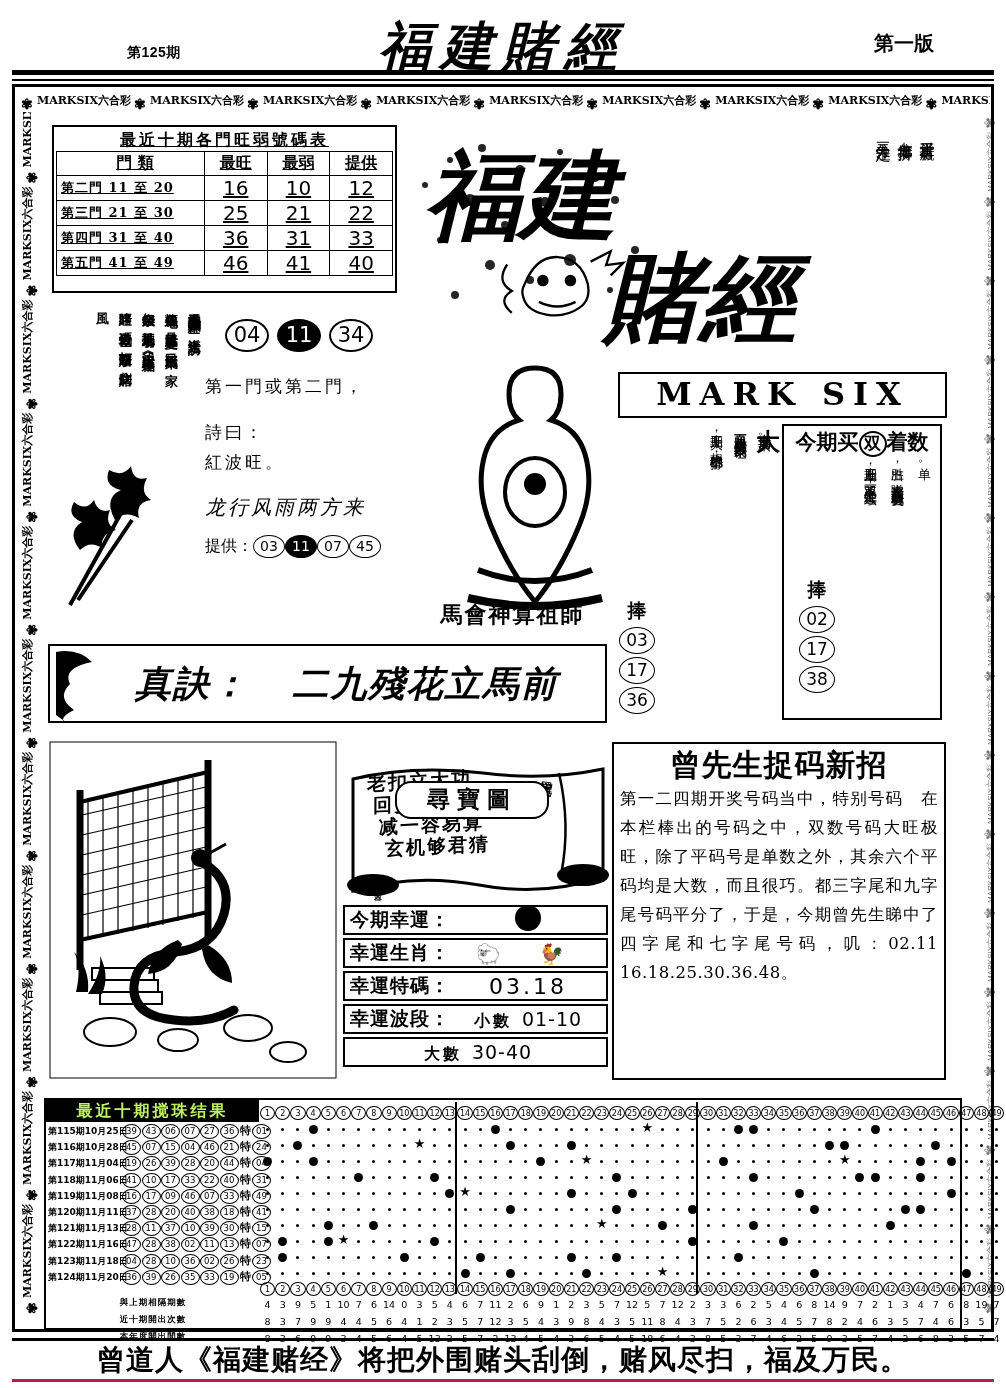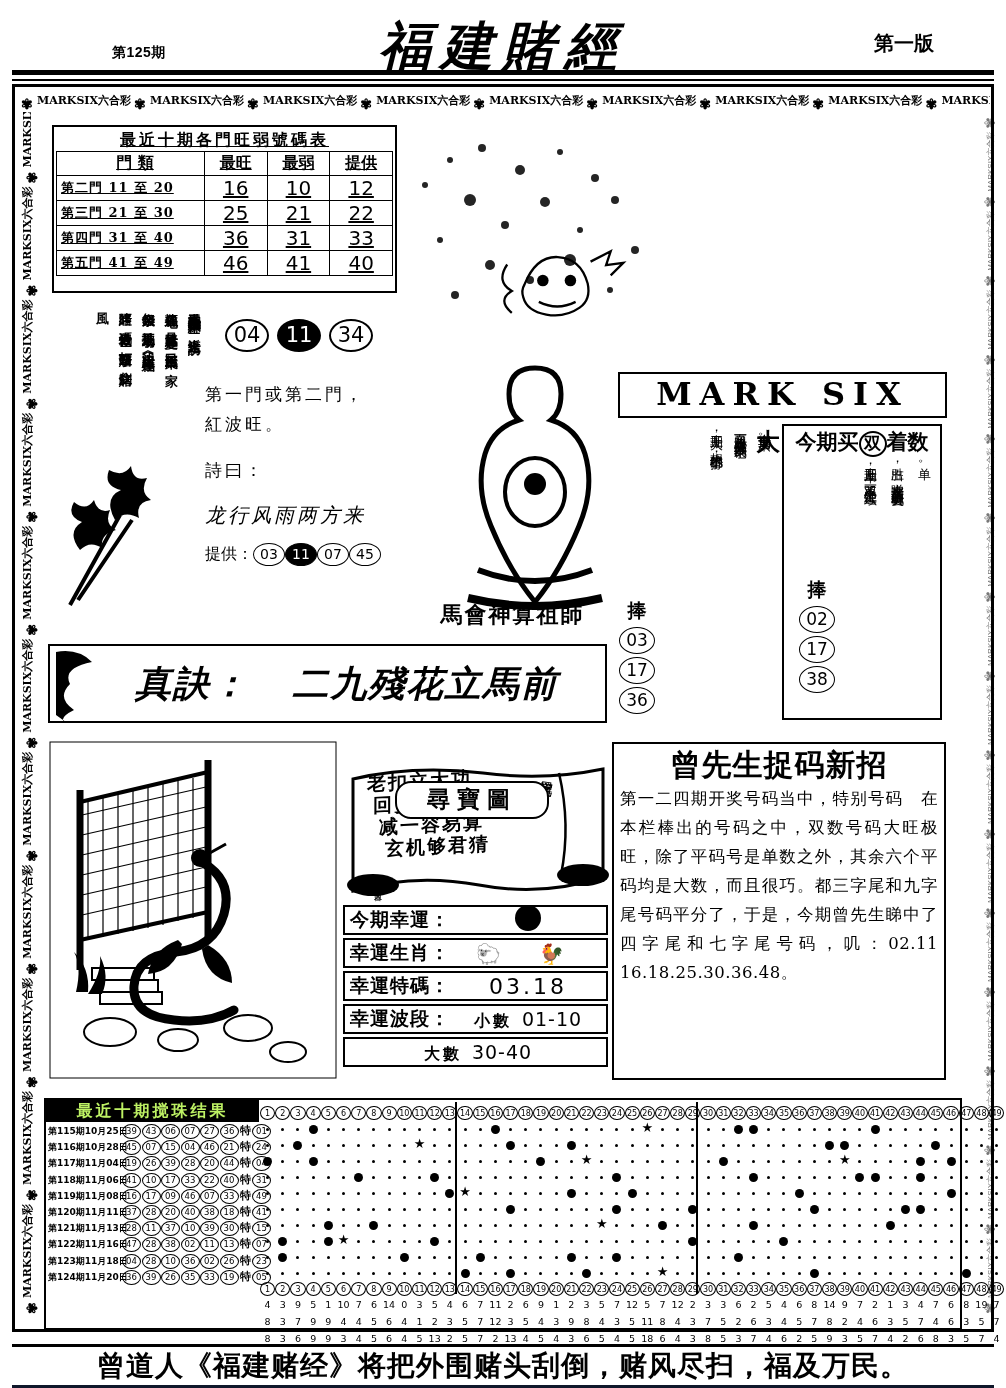--- a/index.html
+++ b/index.html
@@ -1,21 +1,21 @@
 <!DOCTYPE html>
 <html><head>
 <meta charset="utf-8">
 <style>
   html,body{margin:0;padding:0;background:#fff;}
   body{width:1006px;height:1388px;font-family:"Liberation Sans","DejaVu Sans",sans-serif;color:#000;overflow:hidden;}
   .page{position:relative;width:1006px;height:1388px;background:#fff;}
 
   
   .hdr{position:absolute;left:0;top:0;width:1006px;height:78px;}
-  .hdr-issue{position:absolute;left:112px;top:44px;font-size:14px;font-weight:bold;letter-spacing:.5px;}
+  .hdr-issue{position:absolute;left:127px;top:44px;font-size:14px;font-weight:bold;letter-spacing:.5px;}
   .hdr-title{position:absolute;left:0;top:12px;width:1006px;text-align:center;font-family:"DejaVu Serif",serif;
              font-size:52px;font-weight:bold;letter-spacing:10px;font-style:italic;}
   .hdr-ver{position:absolute;right:72px;top:30px;font-size:20px;font-weight:bold;}
   .rule-thick{position:absolute;left:12px;width:982px;background:#000;}
 
   
   .strip{position:absolute;overflow:hidden;white-space:nowrap;font-size:11px;font-weight:bold;
          font-family:"DejaVu Serif",serif;}
   .strip-top{left:18px;top:90px;width:972px;height:22px;line-height:22px;}
   .strip-top span{letter-spacing:0px;}
@@ -50,21 +50,21 @@
   .vcol{position:absolute;top:0;width:15px;writing-mode:vertical-rl;text-orientation:upright;
         font-size:13px;font-weight:bold;line-height:15px;letter-spacing:1px;font-family:"DejaVu Serif",serif;}
 
   
   .spec{position:absolute;left:205px;top:305px;width:215px;}
   .spec-t{font-size:22px;font-weight:bold;font-family:"DejaVu Serif",serif;letter-spacing:2px;}
   .balls{margin:14px 0 4px 20px;}
   .ball{display:inline-block;width:40px;height:29px;line-height:29px;border:2px solid #000;border-radius:50%;
         text-align:center;font-size:21px;font-family:"DejaVu Sans",sans-serif;margin-right:8px;}
   .ball.fill{background:#000;color:#fff;}
-  .spec-l{font-size:17px;font-family:"DejaVu Serif",serif;margin-top:28px;letter-spacing:3px;line-height:28px;}
+  .spec-l{font-size:17px;font-family:"DejaVu Serif",serif;margin-top:20px;letter-spacing:3px;line-height:28px;}
   .poem{font-size:20px;font-family:"DejaVu Serif",serif;letter-spacing:3px;margin-top:18px;font-style:italic;}
   .prov{margin-top:14px;font-size:16px;font-family:"DejaVu Serif",serif;white-space:nowrap;}
   .sball{display:inline-block;width:30px;height:21px;line-height:21px;border:1.5px solid #000;border-radius:50%;
          text-align:center;font-size:14px;font-family:"DejaVu Sans",sans-serif;}
   .sball.fill{background:#000;color:#fff;}
 
   
   .art-head{position:absolute;left:408px;top:118px;width:235px;height:200px;}
   .art-buddha{position:absolute;left:450px;top:360px;width:170px;height:250px;}
   .artcap{position:absolute;left:405px;top:600px;width:215px;text-align:center;font-size:22px;font-weight:bold;
@@ -164,22 +164,22 @@
   .pt-star{font-size:13px;line-height:16px;}
   .vdiv{position:absolute;top:0;bottom:0;width:2px;background:#000;}
   .statrows{position:absolute;left:0;top:194px;width:100%;}
   .srow{height:17px;white-space:nowrap;}
   .sc{display:inline-block;width:15.2px;text-align:center;font-size:9.5px;font-family:"DejaVu Sans",sans-serif;}
   .statlbl{position:absolute;left:2px;top:194px;width:210px;}
   .slbl{height:17px;font-size:8.5px;font-weight:bold;text-align:center;line-height:17px;letter-spacing:1px;
         font-family:"DejaVu Serif",serif;}
 
   
-  .footer{position:absolute;left:12px;bottom:0;width:982px;height:44px;border-top:3px solid #000;
-          border-bottom:3px solid #0f172a;box-sizing:border-box;}
+  .footer{position:absolute;left:12px;bottom:6px;width:982px;height:44px;border-top:3px solid #000;
+          border-bottom:3px solid #be185d;box-sizing:border-box;}
   .footer-t{font-size:28px;font-weight:bold;text-align:center;line-height:38px;letter-spacing:1px;
             font-family:"DejaVu Serif",serif;}
   svg{display:block;}
 </style>
 </head>
 <body>
 
 <div class="page">
 
   <div class="hdr">
@@ -250,28 +250,37 @@
     </div>
   <svg class="art-brush" style="position:absolute;left:60px;top:420px;width:95px;height:190px;" viewBox="0 0 95 190">
     <path d="M10 185 L60 95 M18 180 L72 100" stroke="#000" stroke-width="4" fill="none"></path>
     <path d="M55 100 q-12 -22 6 -30 q-18 -4 -12 -20 q14 8 22 -4 q2 16 16 12 q-8 14 4 22 q-16 2 -12 18 q-14 -8 -24 2z" fill="#000"></path>
     <path d="M20 130 q-14 -18 2 -28 q-16 -6 -8 -20 q12 10 20 -2 q4 14 16 10 q-6 14 6 20 q-16 4 -14 18 q-12 -8 -22 2z" fill="#000"></path>
   </svg>
 
   <div class="spec">
     <div class="balls" id="specBalls"><span class="ball">04</span><span class="ball fill">11</span><span class="ball">34</span></div>
     <div class="spec-l">第一門或第二門，</div>
+    <div class="spec-l" style="margin-top:18px;">詩曰：</div>
     <div class="spec-l" style="margin-top:2px;">紅波旺。</div>
-    <div class="spec-l" style="margin-top:18px;">詩曰：</div>
     <div class="poem">龙行风雨两方来</div>
     <div class="prov">
       <span>提供：</span><span id="provBalls"><span class="sball">03</span><span class="sball fill">11</span><span class="sball">07</span><span class="sball">45</span></span>
     </div>
   </div>
 
+  <div class="bigtitle">
+    <div class="bt1"><span>福</span><span>建</span></div>
+    <div class="bt2"><span>賭</span><span>經</span></div>
+    <div class="motto" id="mottoCols">
+        <div class="vcol " style="right: 0px;">爱拼正有赢</div>
+        <div class="vcol " style="right: 22px;">七分靠搏拼</div>
+        <div class="vcol " style="right: 44px;">三分天注定</div>
+      </div>
+  </div>
   <svg style="position:absolute;left:410px;top:130px;width:250px;height:195px;opacity:.85;" viewBox="0 0 250 195">
     <g fill="#000">
       <circle cx="40" cy="30" r="3"></circle>
         <circle cx="72" cy="18" r="4"></circle>
         <circle cx="110" cy="40" r="5"></circle>
       <circle cx="150" cy="22" r="3"></circle>
         <circle cx="185" cy="48" r="4"></circle>
         <circle cx="60" cy="70" r="6"></circle>
       <circle cx="95" cy="95" r="4"></circle>
         <circle cx="135" cy="72" r="5"></circle>
@@ -438,20 +447,25 @@
         <div class="draw"><span class="d-lbl">第116期10月28日</span><span class="nb">45</span><span class="nb">07</span><span class="nb">15</span><span class="nb">04</span><span class="nb">46</span><span class="nb">21</span><span class="te">特</span><span class="nb">24</span></div>
         <div class="draw"><span class="d-lbl">第117期11月04日</span><span class="nb">19</span><span class="nb">26</span><span class="nb">39</span><span class="nb">28</span><span class="nb">20</span><span class="nb">44</span><span class="te">特</span><span class="nb">04</span></div>
         <div class="draw"><span class="d-lbl">第118期11月06日</span><span class="nb">41</span><span class="nb">10</span><span class="nb">17</span><span class="nb">33</span><span class="nb">22</span><span class="nb">40</span><span class="te">特</span><span class="nb">31</span></div>
         <div class="draw"><span class="d-lbl">第119期11月08日</span><span class="nb">16</span><span class="nb">17</span><span class="nb">09</span><span class="nb">46</span><span class="nb">07</span><span class="nb">33</span><span class="te">特</span><span class="nb">49</span></div>
         <div class="draw"><span class="d-lbl">第120期11月11日</span><span class="nb">37</span><span class="nb">28</span><span class="nb">20</span><span class="nb">40</span><span class="nb">38</span><span class="nb">18</span><span class="te">特</span><span class="nb">41</span></div>
         <div class="draw"><span class="d-lbl">第121期11月13日</span><span class="nb">28</span><span class="nb">11</span><span class="nb">37</span><span class="nb">10</span><span class="nb">39</span><span class="nb">30</span><span class="te">特</span><span class="nb">15</span></div>
         <div class="draw"><span class="d-lbl">第122期11月16日</span><span class="nb">47</span><span class="nb">28</span><span class="nb">38</span><span class="nb">02</span><span class="nb">11</span><span class="nb">13</span><span class="te">特</span><span class="nb">07</span></div>
         <div class="draw"><span class="d-lbl">第123期11月18日</span><span class="nb">04</span><span class="nb">28</span><span class="nb">10</span><span class="nb">36</span><span class="nb">02</span><span class="nb">26</span><span class="te">特</span><span class="nb">23</span></div>
         <div class="draw"><span class="d-lbl">第124期11月20日</span><span class="nb">36</span><span class="nb">39</span><span class="nb">26</span><span class="nb">35</span><span class="nb">33</span><span class="nb">19</span><span class="te">特</span><span class="nb">05</span></div>
       </div>
+    <div class="statlbl" id="statLbl">
+        <div class="slbl">與上期相隔期數</div>
+        <div class="slbl">近十期開出次數</div>
+        <div class="slbl">本年度開出間數</div>
+      </div>
     <div class="grid">
       <div class="gridhdr" id="gridHdr"><span class="gnum">1</span><span class="gnum">2</span><span class="gnum">3</span><span class="gnum">4</span><span class="gnum">5</span><span class="gnum">6</span><span class="gnum">7</span><span class="gnum">8</span><span class="gnum">9</span><span class="gnum">10</span><span class="gnum">11</span><span class="gnum">12</span><span class="gnum">13</span><span class="gnum">14</span><span class="gnum">15</span><span class="gnum">16</span><span class="gnum">17</span><span class="gnum">18</span><span class="gnum">19</span><span class="gnum">20</span><span class="gnum">21</span><span class="gnum">22</span><span class="gnum">23</span><span class="gnum">24</span><span class="gnum">25</span><span class="gnum">26</span><span class="gnum">27</span><span class="gnum">28</span><span class="gnum">29</span><span class="gnum">30</span><span class="gnum">31</span><span class="gnum">32</span><span class="gnum">33</span><span class="gnum">34</span><span class="gnum">35</span><span class="gnum">36</span><span class="gnum">37</span><span class="gnum">38</span><span class="gnum">39</span><span class="gnum">40</span><span class="gnum">41</span><span class="gnum">42</span><span class="gnum">43</span><span class="gnum">44</span><span class="gnum">45</span><span class="gnum">46</span><span class="gnum">47</span><span class="gnum">48</span><span class="gnum">49</span></div>
       <div class="gbody" id="gridBody">
           <div class="grow"><span class="gc"><span class="pt-s"></span></span><span class="gc"><span class="pt-s"></span></span><span class="gc"><span class="pt-s"></span></span><span class="gc"><span class="pt-b"></span></span><span class="gc"><span class="pt-s"></span></span><span class="gc"><span class="pt-s"></span></span><span class="gc"><span class="pt-s"></span></span><span class="gc"><span class="pt-s"></span></span><span class="gc"><span class="pt-s"></span></span><span class="gc"><span class="pt-s"></span></span><span class="gc"><span class="pt-s"></span></span><span class="gc"><span class="pt-s"></span></span><span class="gc"><span class="pt-s"></span></span><span class="gc"><span class="pt-s"></span></span><span class="gc"><span class="pt-s"></span></span><span class="gc"><span class="pt-b"></span></span><span class="gc"><span class="pt-s"></span></span><span class="gc"><span class="pt-s"></span></span><span class="gc"><span class="pt-s"></span></span><span class="gc"><span class="pt-s"></span></span><span class="gc"><span class="pt-s"></span></span><span class="gc"><span class="pt-s"></span></span><span class="gc"><span class="pt-s"></span></span><span class="gc"><span class="pt-s"></span></span><span class="gc"><span class="pt-s"></span></span><span class="gc"><span class="pt-star">★</span></span><span class="gc"><span class="pt-s"></span></span><span class="gc"><span class="pt-s"></span></span><span class="gc"><span class="pt-s"></span></span><span class="gc"><span class="pt-s"></span></span><span class="gc"><span class="pt-s"></span></span><span class="gc"><span class="pt-b"></span></span><span class="gc"><span class="pt-b"></span></span><span class="gc"><span class="pt-s"></span></span><span class="gc"><span class="pt-s"></span></span><span class="gc"><span class="pt-s"></span></span><span class="gc"><span class="pt-s"></span></span><span class="gc"><span class="pt-s"></span></span><span class="gc"><span class="pt-s"></span></span><span class="gc"><span class="pt-s"></span></span><span class="gc"><span class="pt-b"></span></span><span class="gc"><span class="pt-s"></span></span><span class="gc"><span class="pt-s"></span></span><span class="gc"><span class="pt-s"></span></span><span class="gc"><span class="pt-s"></span></span><span class="gc"><span class="pt-s"></span></span><span class="gc"><span class="pt-s"></span></span><span class="gc"><span class="pt-s"></span></span><span class="gc"><span class="pt-s"></span></span></div>
           <div class="grow"><span class="gc"><span class="pt-s"></span></span><span class="gc"><span class="pt-s"></span></span><span class="gc"><span class="pt-b"></span></span><span class="gc"><span class="pt-s"></span></span><span class="gc"><span class="pt-s"></span></span><span class="gc"><span class="pt-s"></span></span><span class="gc"><span class="pt-s"></span></span><span class="gc"><span class="pt-s"></span></span><span class="gc"><span class="pt-s"></span></span><span class="gc"><span class="pt-s"></span></span><span class="gc"><span class="pt-star">★</span></span><span class="gc"><span class="pt-s"></span></span><span class="gc"><span class="pt-s"></span></span><span class="gc"><span class="pt-s"></span></span><span class="gc"><span class="pt-s"></span></span><span class="gc"><span class="pt-s"></span></span><span class="gc"><span class="pt-b"></span></span><span class="gc"><span class="pt-s"></span></span><span class="gc"><span class="pt-s"></span></span><span class="gc"><span class="pt-s"></span></span><span class="gc"><span class="pt-b"></span></span><span class="gc"><span class="pt-s"></span></span><span class="gc"><span class="pt-s"></span></span><span class="gc"><span class="pt-s"></span></span><span class="gc"><span class="pt-s"></span></span><span class="gc"><span class="pt-s"></span></span><span class="gc"><span class="pt-s"></span></span><span class="gc"><span class="pt-s"></span></span><span class="gc"><span class="pt-s"></span></span><span class="gc"><span class="pt-s"></span></span><span class="gc"><span class="pt-s"></span></span><span class="gc"><span class="pt-s"></span></span><span class="gc"><span class="pt-s"></span></span><span class="gc"><span class="pt-s"></span></span><span class="gc"><span class="pt-s"></span></span><span class="gc"><span class="pt-s"></span></span><span class="gc"><span class="pt-s"></span></span><span class="gc"><span class="pt-b"></span></span><span class="gc"><span class="pt-b"></span></span><span class="gc"><span class="pt-s"></span></span><span class="gc"><span class="pt-s"></span></span><span class="gc"><span class="pt-s"></span></span><span class="gc"><span class="pt-s"></span></span><span class="gc"><span class="pt-s"></span></span><span class="gc"><span class="pt-b"></span></span><span class="gc"><span class="pt-s"></span></span><span class="gc"><span class="pt-s"></span></span><span class="gc"><span class="pt-s"></span></span><span class="gc"><span class="pt-s"></span></span></div>
           <div class="grow"><span class="gc"><span class="pt-b"></span></span><span class="gc"><span class="pt-s"></span></span><span class="gc"><span class="pt-s"></span></span><span class="gc"><span class="pt-b"></span></span><span class="gc"><span class="pt-s"></span></span><span class="gc"><span class="pt-s"></span></span><span class="gc"><span class="pt-s"></span></span><span class="gc"><span class="pt-s"></span></span><span class="gc"><span class="pt-s"></span></span><span class="gc"><span class="pt-s"></span></span><span class="gc"><span class="pt-s"></span></span><span class="gc"><span class="pt-s"></span></span><span class="gc"><span class="pt-s"></span></span><span class="gc"><span class="pt-s"></span></span><span class="gc"><span class="pt-s"></span></span><span class="gc"><span class="pt-s"></span></span><span class="gc"><span class="pt-s"></span></span><span class="gc"><span class="pt-s"></span></span><span class="gc"><span class="pt-b"></span></span><span class="gc"><span class="pt-s"></span></span><span class="gc"><span class="pt-s"></span></span><span class="gc"><span class="pt-star">★</span></span><span class="gc"><span class="pt-s"></span></span><span class="gc"><span class="pt-s"></span></span><span class="gc"><span class="pt-s"></span></span><span class="gc"><span class="pt-s"></span></span><span class="gc"><span class="pt-s"></span></span><span class="gc"><span class="pt-s"></span></span><span class="gc"><span class="pt-s"></span></span><span class="gc"><span class="pt-s"></span></span><span class="gc"><span class="pt-b"></span></span><span class="gc"><span class="pt-s"></span></span><span class="gc"><span class="pt-s"></span></span><span class="gc"><span class="pt-s"></span></span><span class="gc"><span class="pt-s"></span></span><span class="gc"><span class="pt-s"></span></span><span class="gc"><span class="pt-s"></span></span><span class="gc"><span class="pt-s"></span></span><span class="gc"><span class="pt-star">★</span></span><span class="gc"><span class="pt-s"></span></span><span class="gc"><span class="pt-s"></span></span><span class="gc"><span class="pt-s"></span></span><span class="gc"><span class="pt-s"></span></span><span class="gc"><span class="pt-b"></span></span><span class="gc"><span class="pt-s"></span></span><span class="gc"><span class="pt-b"></span></span><span class="gc"><span class="pt-s"></span></span><span class="gc"><span class="pt-s"></span></span><span class="gc"><span class="pt-s"></span></span></div>
           <div class="grow"><span class="gc"><span class="pt-s"></span></span><span class="gc"><span class="pt-s"></span></span><span class="gc"><span class="pt-s"></span></span><span class="gc"><span class="pt-s"></span></span><span class="gc"><span class="pt-s"></span></span><span class="gc"><span class="pt-s"></span></span><span class="gc"><span class="pt-b"></span></span><span class="gc"><span class="pt-s"></span></span><span class="gc"><span class="pt-s"></span></span><span class="gc"><span class="pt-s"></span></span><span class="gc"><span class="pt-s"></span></span><span class="gc"><span class="pt-b"></span></span><span class="gc"><span class="pt-s"></span></span><span class="gc"><span class="pt-s"></span></span><span class="gc"><span class="pt-s"></span></span><span class="gc"><span class="pt-s"></span></span><span class="gc"><span class="pt-s"></span></span><span class="gc"><span class="pt-s"></span></span><span class="gc"><span class="pt-s"></span></span><span class="gc"><span class="pt-s"></span></span><span class="gc"><span class="pt-s"></span></span><span class="gc"><span class="pt-s"></span></span><span class="gc"><span class="pt-s"></span></span><span class="gc"><span class="pt-b"></span></span><span class="gc"><span class="pt-s"></span></span><span class="gc"><span class="pt-s"></span></span><span class="gc"><span class="pt-s"></span></span><span class="gc"><span class="pt-s"></span></span><span class="gc"><span class="pt-s"></span></span><span class="gc"><span class="pt-s"></span></span><span class="gc"><span class="pt-s"></span></span><span class="gc"><span class="pt-s"></span></span><span class="gc"><span class="pt-b"></span></span><span class="gc"><span class="pt-s"></span></span><span class="gc"><span class="pt-s"></span></span><span class="gc"><span class="pt-s"></span></span><span class="gc"><span class="pt-s"></span></span><span class="gc"><span class="pt-s"></span></span><span class="gc"><span class="pt-s"></span></span><span class="gc"><span class="pt-b"></span></span><span class="gc"><span class="pt-b"></span></span><span class="gc"><span class="pt-s"></span></span><span class="gc"><span class="pt-s"></span></span><span class="gc"><span class="pt-b"></span></span><span class="gc"><span class="pt-s"></span></span><span class="gc"><span class="pt-s"></span></span><span class="gc"><span class="pt-s"></span></span><span class="gc"><span class="pt-s"></span></span><span class="gc"><span class="pt-s"></span></span></div>
           <div class="grow"><span class="gc"><span class="pt-s"></span></span><span class="gc"><span class="pt-s"></span></span><span class="gc"><span class="pt-s"></span></span><span class="gc"><span class="pt-s"></span></span><span class="gc"><span class="pt-s"></span></span><span class="gc"><span class="pt-s"></span></span><span class="gc"><span class="pt-s"></span></span><span class="gc"><span class="pt-s"></span></span><span class="gc"><span class="pt-s"></span></span><span class="gc"><span class="pt-s"></span></span><span class="gc"><span class="pt-s"></span></span><span class="gc"><span class="pt-s"></span></span><span class="gc"><span class="pt-b"></span></span><span class="gc"><span class="pt-star">★</span></span><span class="gc"><span class="pt-s"></span></span><span class="gc"><span class="pt-s"></span></span><span class="gc"><span class="pt-s"></span></span><span class="gc"><span class="pt-s"></span></span><span class="gc"><span class="pt-s"></span></span><span class="gc"><span class="pt-s"></span></span><span class="gc"><span class="pt-b"></span></span><span class="gc"><span class="pt-s"></span></span><span class="gc"><span class="pt-s"></span></span><span class="gc"><span class="pt-s"></span></span><span class="gc"><span class="pt-b"></span></span><span class="gc"><span class="pt-s"></span></span><span class="gc"><span class="pt-s"></span></span><span class="gc"><span class="pt-s"></span></span><span class="gc"><span class="pt-s"></span></span><span class="gc"><span class="pt-s"></span></span><span class="gc"><span class="pt-s"></span></span><span class="gc"><span class="pt-s"></span></span><span class="gc"><span class="pt-s"></span></span><span class="gc"><span class="pt-s"></span></span><span class="gc"><span class="pt-s"></span></span><span class="gc"><span class="pt-b"></span></span><span class="gc"><span class="pt-s"></span></span><span class="gc"><span class="pt-s"></span></span><span class="gc"><span class="pt-s"></span></span><span class="gc"><span class="pt-s"></span></span><span class="gc"><span class="pt-s"></span></span><span class="gc"><span class="pt-s"></span></span><span class="gc"><span class="pt-s"></span></span><span class="gc"><span class="pt-s"></span></span><span class="gc"><span class="pt-s"></span></span><span class="gc"><span class="pt-b"></span></span><span class="gc"><span class="pt-s"></span></span><span class="gc"><span class="pt-s"></span></span><span class="gc"><span class="pt-s"></span></span></div>
           <div class="grow"><span class="gc"><span class="pt-s"></span></span><span class="gc"><span class="pt-s"></span></span><span class="gc"><span class="pt-s"></span></span><span class="gc"><span class="pt-s"></span></span><span class="gc"><span class="pt-s"></span></span><span class="gc"><span class="pt-s"></span></span><span class="gc"><span class="pt-s"></span></span><span class="gc"><span class="pt-s"></span></span><span class="gc"><span class="pt-s"></span></span><span class="gc"><span class="pt-s"></span></span><span class="gc"><span class="pt-s"></span></span><span class="gc"><span class="pt-s"></span></span><span class="gc"><span class="pt-s"></span></span><span class="gc"><span class="pt-s"></span></span><span class="gc"><span class="pt-s"></span></span><span class="gc"><span class="pt-s"></span></span><span class="gc"><span class="pt-b"></span></span><span class="gc"><span class="pt-s"></span></span><span class="gc"><span class="pt-s"></span></span><span class="gc"><span class="pt-s"></span></span><span class="gc"><span class="pt-s"></span></span><span class="gc"><span class="pt-s"></span></span><span class="gc"><span class="pt-s"></span></span><span class="gc"><span class="pt-b"></span></span><span class="gc"><span class="pt-s"></span></span><span class="gc"><span class="pt-s"></span></span><span class="gc"><span class="pt-s"></span></span><span class="gc"><span class="pt-s"></span></span><span class="gc"><span class="pt-b"></span></span><span class="gc"><span class="pt-s"></span></span><span class="gc"><span class="pt-s"></span></span><span class="gc"><span class="pt-s"></span></span><span class="gc"><span class="pt-s"></span></span><span class="gc"><span class="pt-s"></span></span><span class="gc"><span class="pt-s"></span></span><span class="gc"><span class="pt-s"></span></span><span class="gc"><span class="pt-b"></span></span><span class="gc"><span class="pt-s"></span></span><span class="gc"><span class="pt-s"></span></span><span class="gc"><span class="pt-s"></span></span><span class="gc"><span class="pt-s"></span></span><span class="gc"><span class="pt-s"></span></span><span class="gc"><span class="pt-b"></span></span><span class="gc"><span class="pt-b"></span></span><span class="gc"><span class="pt-s"></span></span><span class="gc"><span class="pt-s"></span></span><span class="gc"><span class="pt-s"></span></span><span class="gc"><span class="pt-s"></span></span><span class="gc"><span class="pt-s"></span></span></div>
           <div class="grow"><span class="gc"><span class="pt-s"></span></span><span class="gc"><span class="pt-s"></span></span><span class="gc"><span class="pt-s"></span></span><span class="gc"><span class="pt-s"></span></span><span class="gc"><span class="pt-b"></span></span><span class="gc"><span class="pt-s"></span></span><span class="gc"><span class="pt-s"></span></span><span class="gc"><span class="pt-b"></span></span><span class="gc"><span class="pt-s"></span></span><span class="gc"><span class="pt-s"></span></span><span class="gc"><span class="pt-s"></span></span><span class="gc"><span class="pt-s"></span></span><span class="gc"><span class="pt-s"></span></span><span class="gc"><span class="pt-s"></span></span><span class="gc"><span class="pt-s"></span></span><span class="gc"><span class="pt-s"></span></span><span class="gc"><span class="pt-s"></span></span><span class="gc"><span class="pt-s"></span></span><span class="gc"><span class="pt-s"></span></span><span class="gc"><span class="pt-s"></span></span><span class="gc"><span class="pt-s"></span></span><span class="gc"><span class="pt-s"></span></span><span class="gc"><span class="pt-star">★</span></span><span class="gc"><span class="pt-s"></span></span><span class="gc"><span class="pt-s"></span></span><span class="gc"><span class="pt-s"></span></span><span class="gc"><span class="pt-b"></span></span><span class="gc"><span class="pt-s"></span></span><span class="gc"><span class="pt-s"></span></span><span class="gc"><span class="pt-s"></span></span><span class="gc"><span class="pt-s"></span></span><span class="gc"><span class="pt-s"></span></span><span class="gc"><span class="pt-b"></span></span><span class="gc"><span class="pt-s"></span></span><span class="gc"><span class="pt-s"></span></span><span class="gc"><span class="pt-s"></span></span><span class="gc"><span class="pt-s"></span></span><span class="gc"><span class="pt-s"></span></span><span class="gc"><span class="pt-s"></span></span><span class="gc"><span class="pt-s"></span></span><span class="gc"><span class="pt-s"></span></span><span class="gc"><span class="pt-b"></span></span><span class="gc"><span class="pt-s"></span></span><span class="gc"><span class="pt-s"></span></span><span class="gc"><span class="pt-s"></span></span><span class="gc"><span class="pt-s"></span></span><span class="gc"><span class="pt-s"></span></span><span class="gc"><span class="pt-s"></span></span><span class="gc"><span class="pt-s"></span></span></div>

